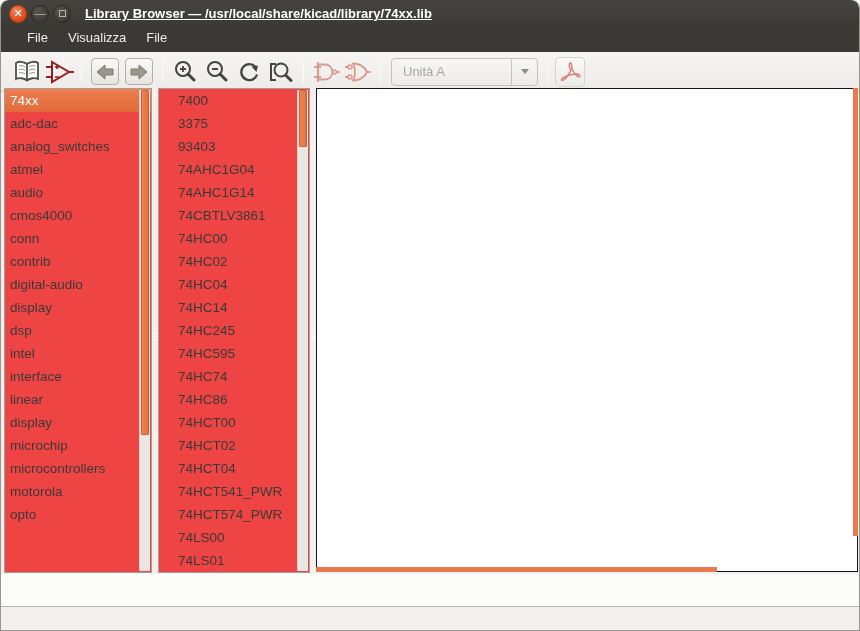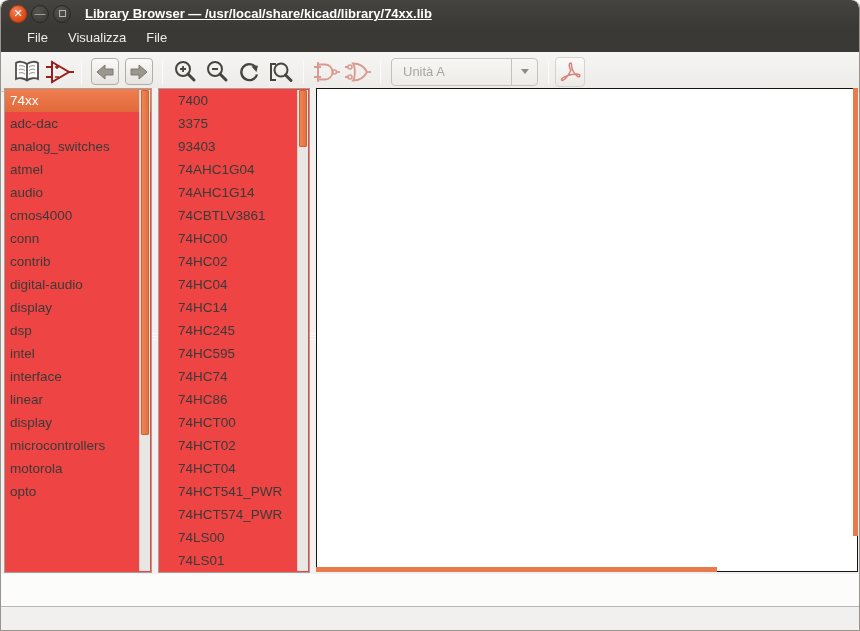--- a/index.html
+++ b/index.html
@@ -318,20 +318,21 @@
           <div class="row">cmos4000</div>
           <div class="row">conn</div>
           <div class="row">contrib</div>
           <div class="row">digital-audio</div>
           <div class="row">display</div>
           <div class="row">dsp</div>
           <div class="row">intel</div>
           <div class="row">interface</div>
           <div class="row">linear</div>
           <div class="row">display</div>
+          <div class="row">microchip</div>
           <div class="row">microcontrollers</div>
           <div class="row">motorola</div>
           <div class="row">opto</div>
         </div>
       <div class="vscroll">
         <div class="vthumb"></div>
       </div>
     </div>
 
     <div class="splitter s1">

